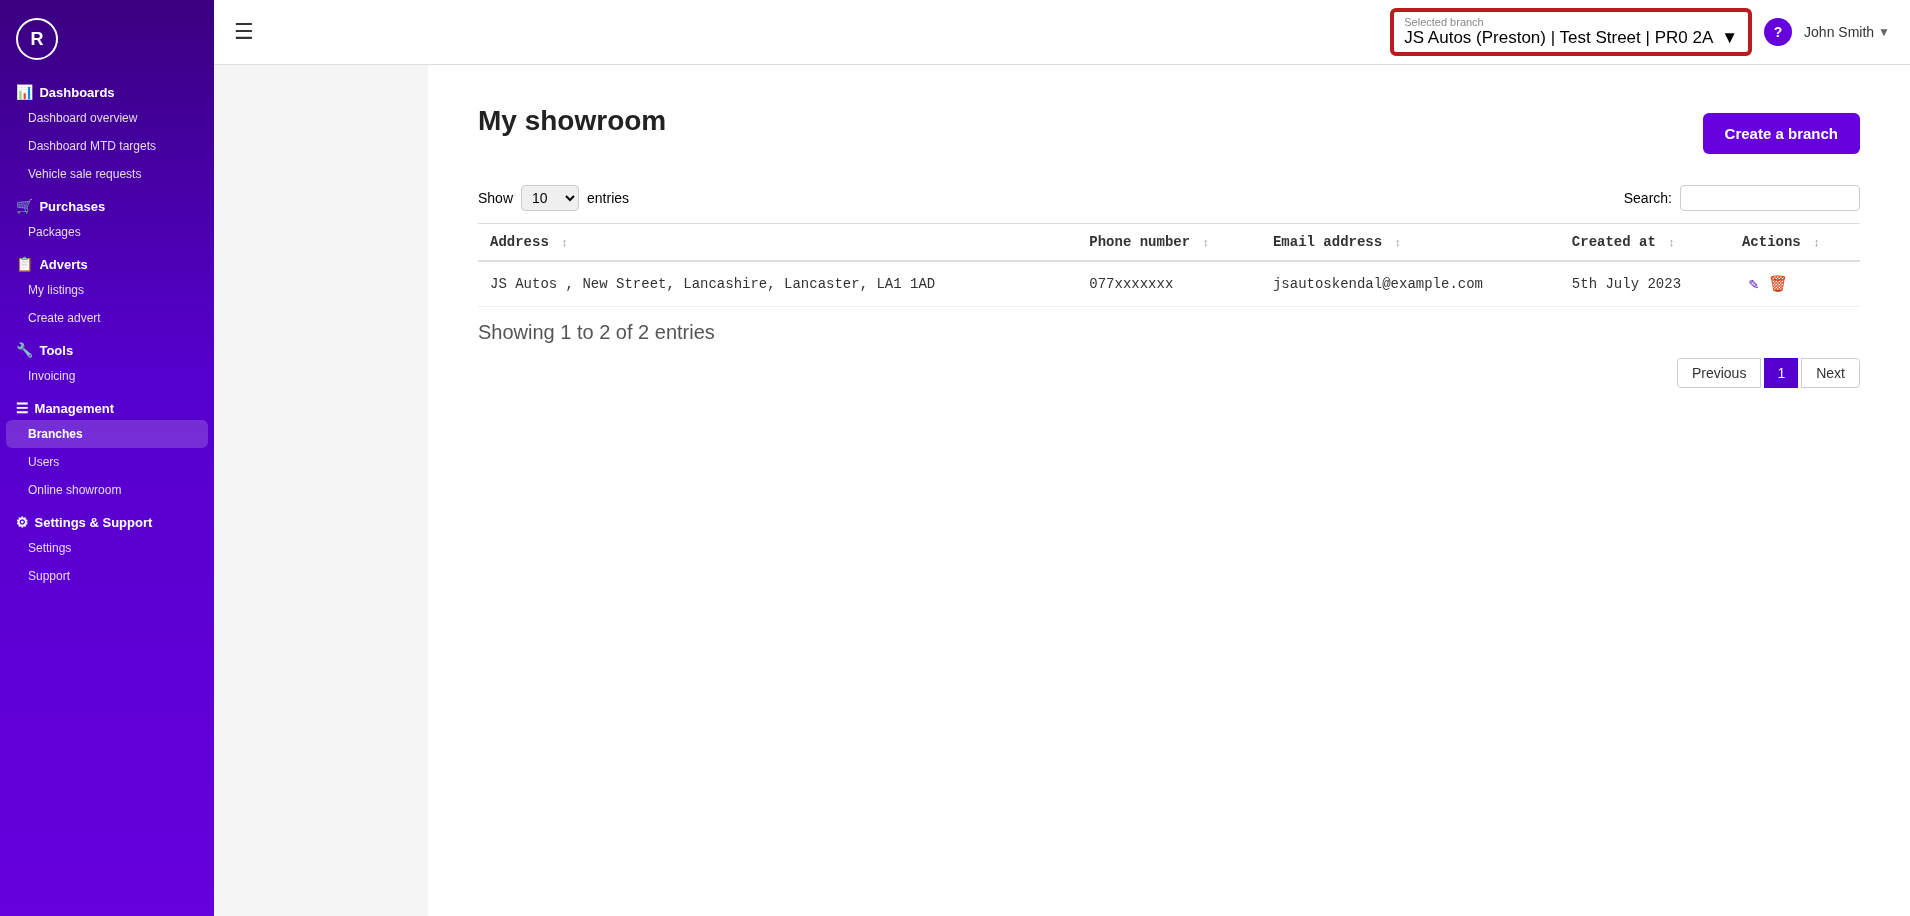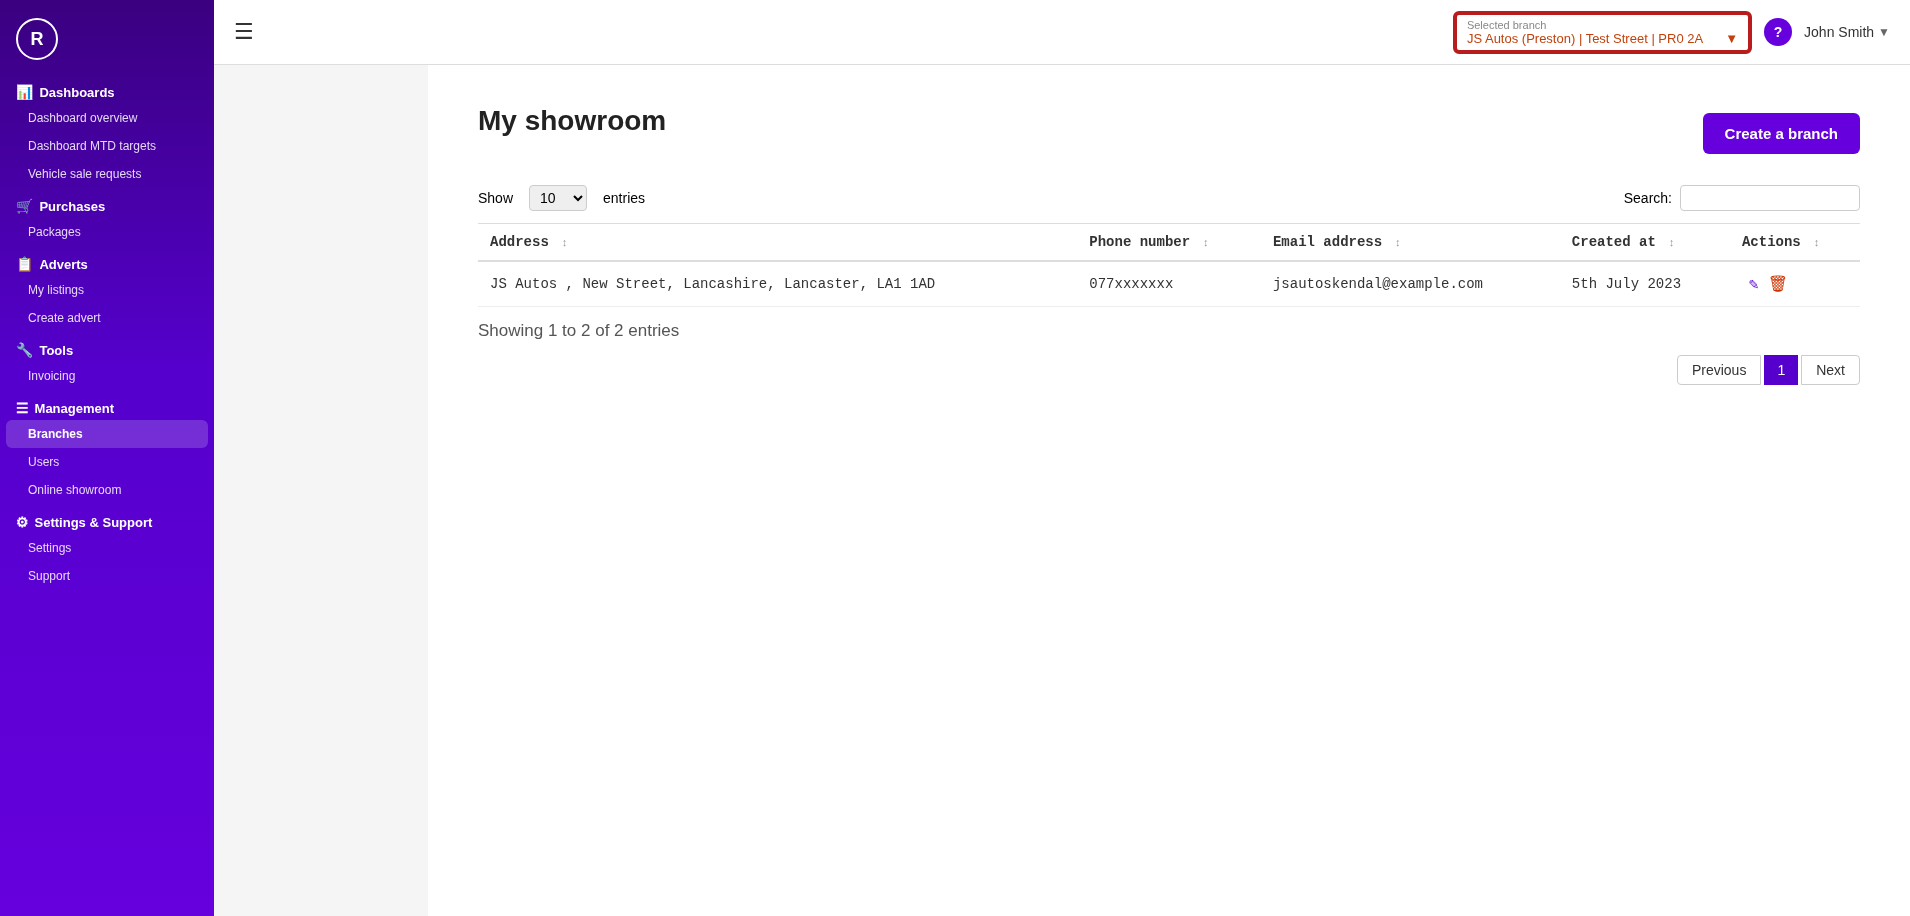--- a/index.html
+++ b/index.html
@@ -74,21 +74,21 @@
       flex-direction: column;
       border: 4px solid #b91c1c;
       border-radius: 6px;
       padding: 4px 10px;
       min-width: 220px;
       cursor: pointer;
       position: relative;
       background: #fff;
     }
     .branch-selector .label { font-size: 11px; color: #888; }
-    .branch-selector .value { font-size: 13px; color: #c2410c; font-weight: 500; display: flex; align-items: center; gap: 18px; }
+    .branch-selector .value { font-size: 17px; color: #000000; font-weight: 500; display: flex; align-items: center; gap: 4px; }
     .help-btn {
       width: 28px; height: 28px;
       border-radius: 50%;
       background: #6600dd;
       color: #fff;
       display: flex; align-items: center; justify-content: center;
       font-weight: bold; font-size: 14px;
       cursor: pointer;
     }
     .user-menu {
@@ -119,21 +119,21 @@
 
     .table-controls {
       display: flex;
       justify-content: space-between;
       align-items: center;
       margin-bottom: 12px;
     }
     .show-entries {
       display: flex;
       align-items: center;
-      gap: 16px;
+      gap: 8px;
       font-size: 14px;
     }
     .show-entries select {
       border: 1px solid #ccc;
       border-radius: 4px;
       padding: 3px 6px;
       font-size: 14px;
     }
     .search-box {
       display: flex;
@@ -181,21 +181,21 @@
       justify-content: center;
       width: 24px; height: 24px;
       cursor: pointer;
       color: #5500cc;
       font-size: 16px;
       border-radius: 3px;
     }
     .action-icon.delete { color: #cc3300; }
 
     .showing-text {
-      font-size: 17px;
+      font-size: 20px;
       color: #555;
       margin-top: 14px;
       margin-bottom: 10px;
     }
 
     
     .pagination {
       display: flex;
       justify-content: flex-end;
       align-items: center;

